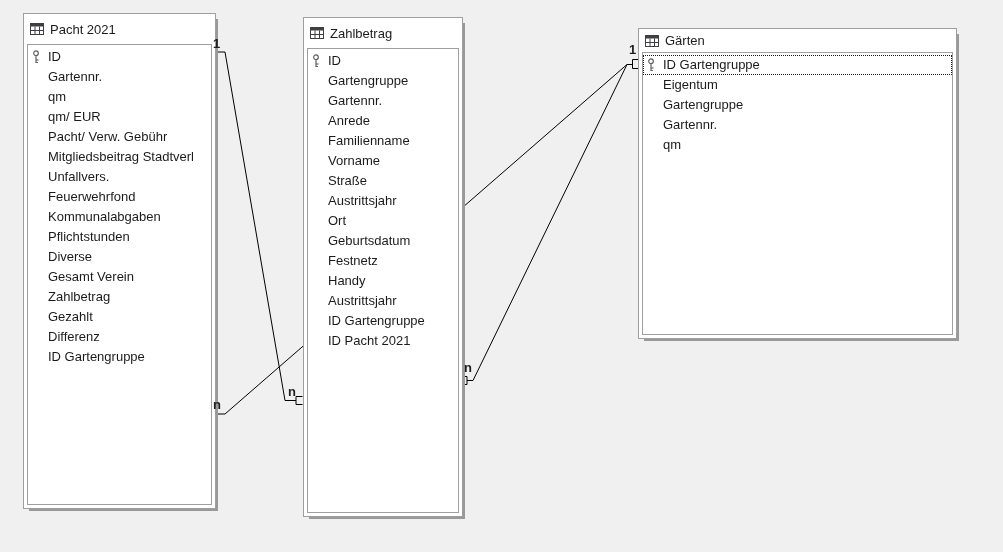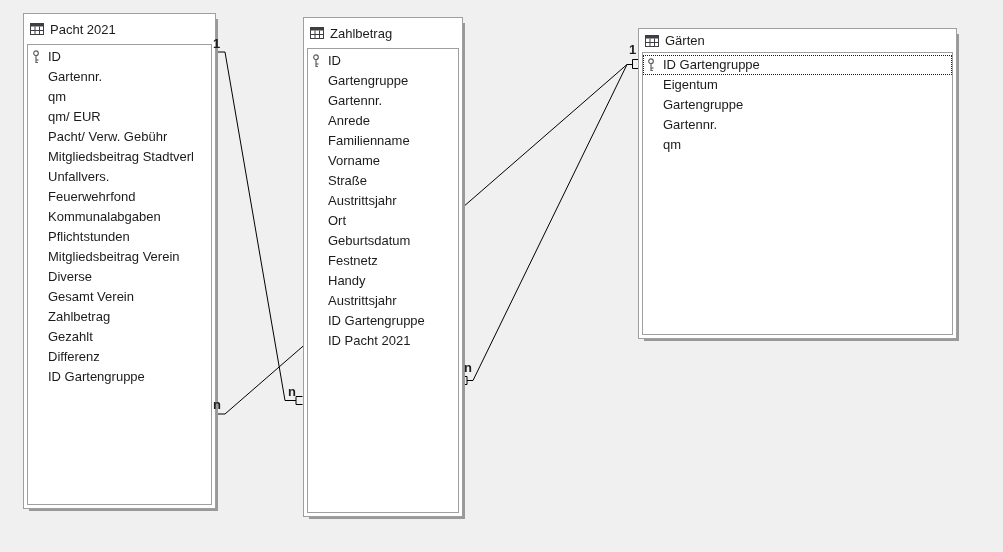--- a/index.html
+++ b/index.html
@@ -110,24 +110,20 @@
           <span class="kcol"></span>
           <span class="fname">Feuerwehrfond</span>
         </div>
       <div class="frow">
           <span class="kcol"></span>
           <span class="fname">Kommunalabgaben</span>
         </div>
       <div class="frow">
           <span class="kcol"></span>
           <span class="fname">Pflichtstunden</span>
-        </div>
-      <div class="frow">
-          <span class="kcol"></span>
-          <span class="fname">Mitgliedsbeitrag Verein</span>
         </div>
       <div class="frow">
           <span class="kcol"></span>
           <span class="fname">Diverse</span>
         </div>
       <div class="frow">
           <span class="kcol"></span>
           <span class="fname">Gesamt Verein</span>
         </div>
       <div class="frow">

